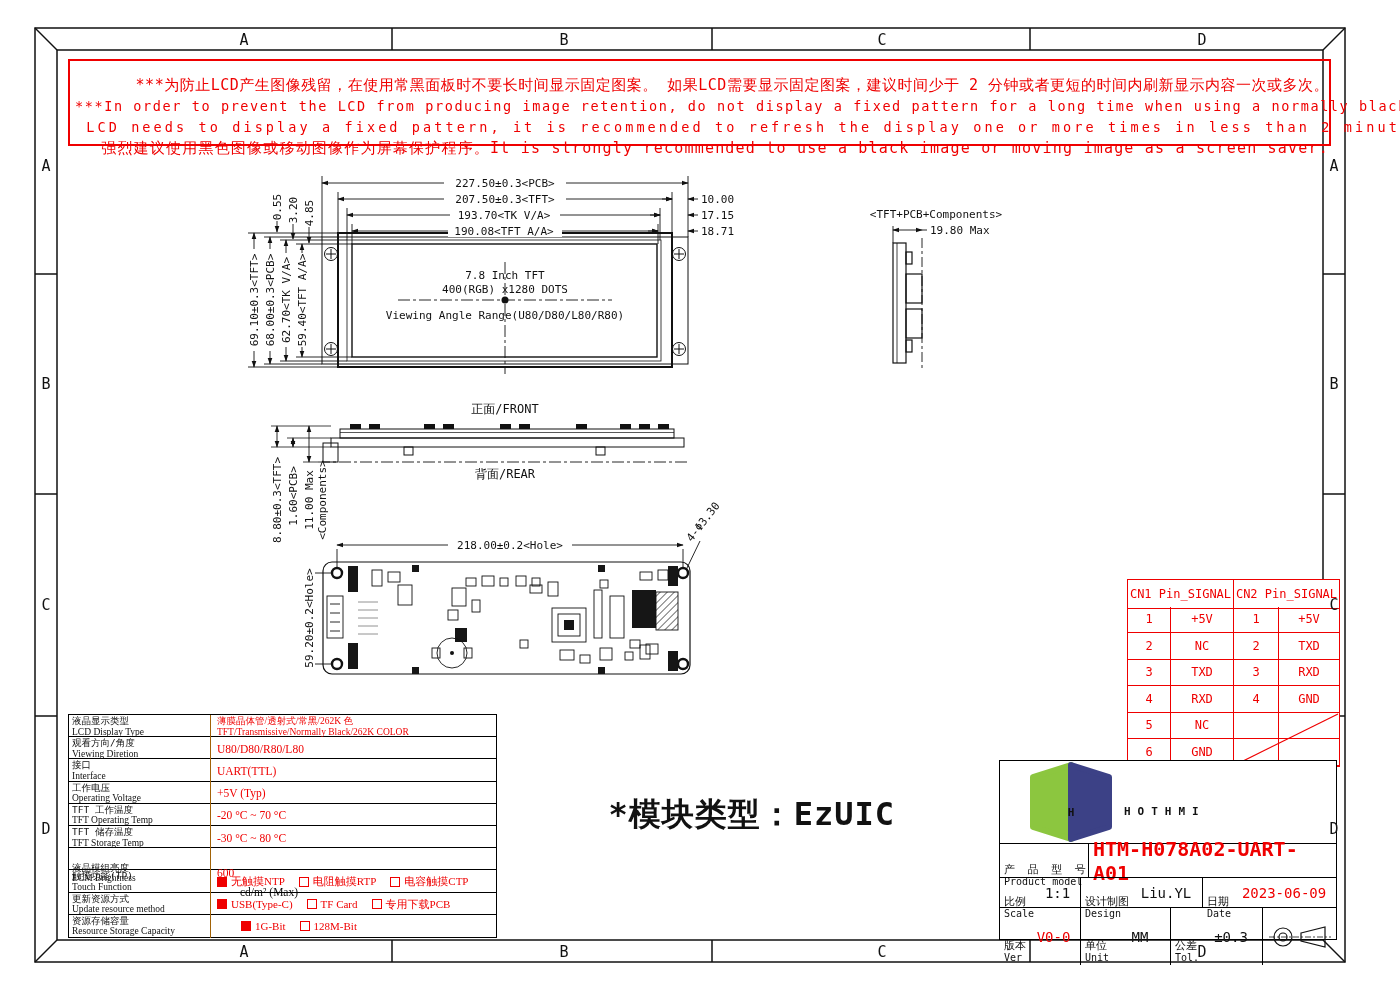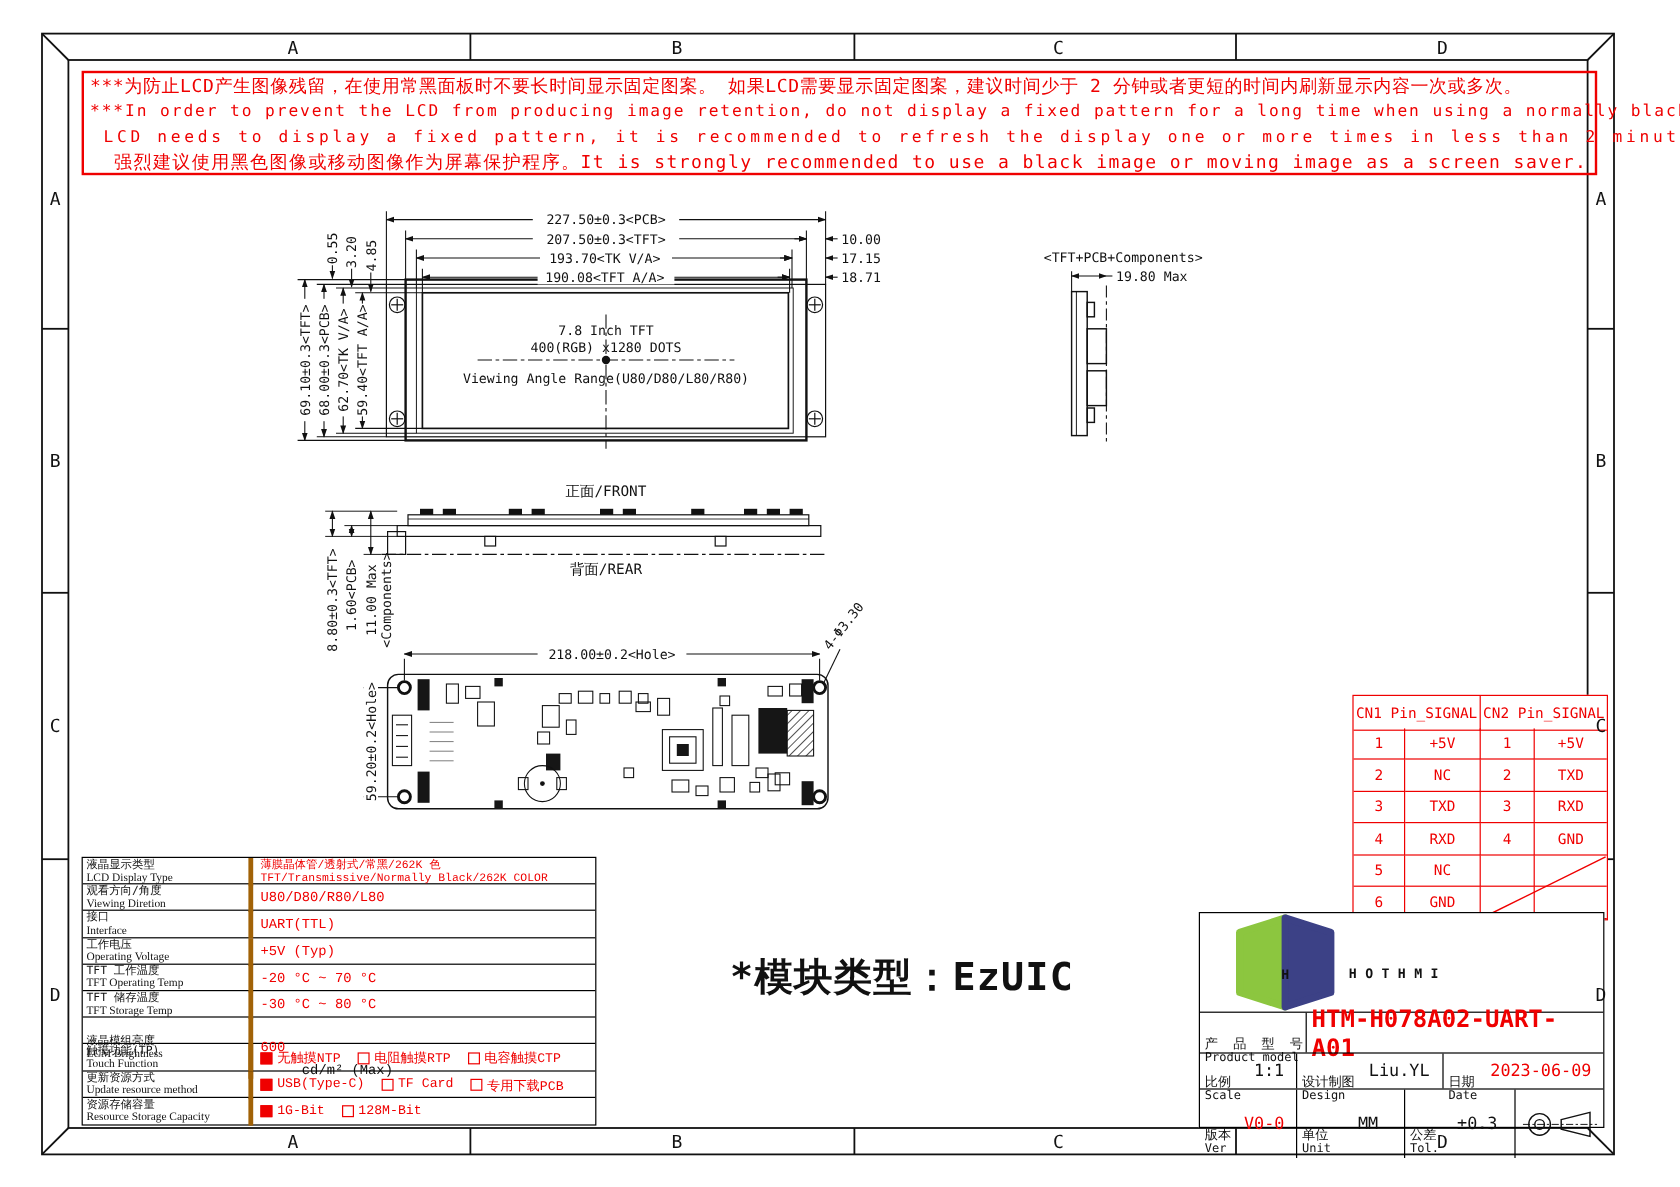--- a/index.html
+++ b/index.html
@@ -5,39 +5,39 @@
   html,body{margin:0;padding:0;background:#fff;}
   .page{position:relative;width:1400px;height:989px;background:#fff;overflow:hidden;
         font-family:"DejaVu Sans Mono","DejaVu Sans","Liberation Sans",sans-serif;color:#111;}
   svg text{font-family:"DejaVu Sans Mono","Liberation Mono",monospace;font-size:11px;fill:#111;}
   svg text.m{text-anchor:middle;}
   svg text.cn{font-size:12px;}
   .zl{position:absolute;width:24px;text-align:center;font-size:15px;color:#111;
       font-family:"DejaVu Sans Mono",monospace;}
   
   .warn{position:absolute;left:68px;top:59px;width:1263px;height:87px;border:2px solid #ef0000;
-        box-sizing:border-box;color:#ef0000;padding-top:1px;}
+        box-sizing:border-box;color:#ef0000;padding-top:14px;text-align:right;}
   .wl{white-space:pre;line-height:21px;padding-left:5px;}
   .wl1{font-size:15px;letter-spacing:.5px;}
   .wl2{font-size:13.5px;letter-spacing:1.6px;}
   .wl3{font-size:13.5px;letter-spacing:3.1px;}
   .wl4{font-size:15px;letter-spacing:1.2px;margin-left:20px;}
   
   .note{position:absolute;left:575px;top:793px;width:320px;text-align:right;font-size:32px;
         font-weight:bold;letter-spacing:1px;color:#111;font-family:"DejaVu Sans Mono",monospace;}
   
   .spec{position:absolute;left:68px;top:714px;width:429px;height:224px;border:1.5px solid #000;
         box-sizing:border-box;display:grid;grid-template-rows:repeat(10,1fr);}
   .srow{display:grid;grid-template-columns:142px 1fr;border-bottom:1px solid #000;min-height:0;}
-  .srow:last-child{border-bottom:none;}
-  .slab{border-right:4px solid #a16207;padding:1px 3px;display:flex;flex-direction:column;justify-content:center;}
+  .srow:last-child{border-bottom:none;gap:24px;}
+  .slab{border-right:1px solid #a16207;padding:1px 3px;display:flex;flex-direction:column;justify-content:center;}
   .scn{font-size:9.5px;line-height:10.5px;color:#111;}
   .sen{font-size:9.5px;line-height:10.5px;color:#111;font-family:Liberation Serif, serif;}
   .sval{display:flex;align-items:center;padding:0 6px;color:#ef0000;
-        font-family:Liberation Mono, monospace;font-size:11.5px;white-space:pre;text-align:right;}
+        font-family:Liberation Serif, serif;font-size:11.5px;white-space:pre;text-align:right;}
   .sval.two{flex-direction:column;align-items:flex-start;justify-content:center;}
   .svline{font-size:9.5px;line-height:10.5px;color:#ef0000;}
   .sval .blk{color:#111;margin-top:38px;}
   .sval .red{color:#ef0000;}
   .cgroup{display:flex;align-items:center;margin-right:14px;}
   .cb{width:10px;height:10px;border:1.5px solid #ef0000;display:inline-block;margin-right:4px;
       box-sizing:border-box;background:#fff;}
   .cb.on{background:#ef0000;}
   .cbt{font-size:11px;color:#ef0000;}
   

